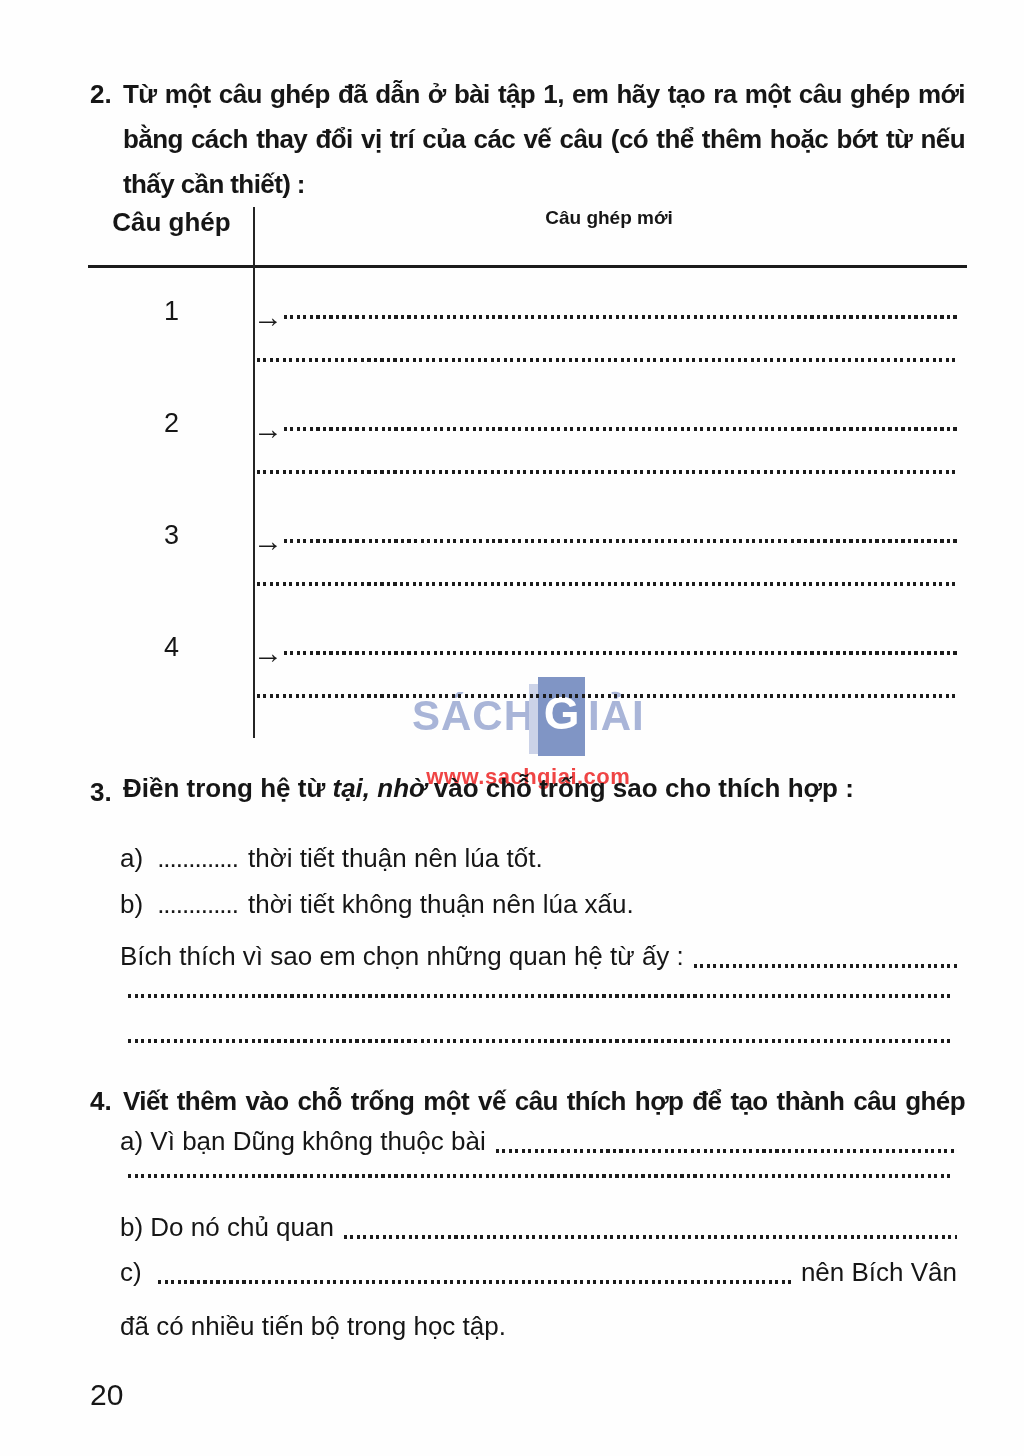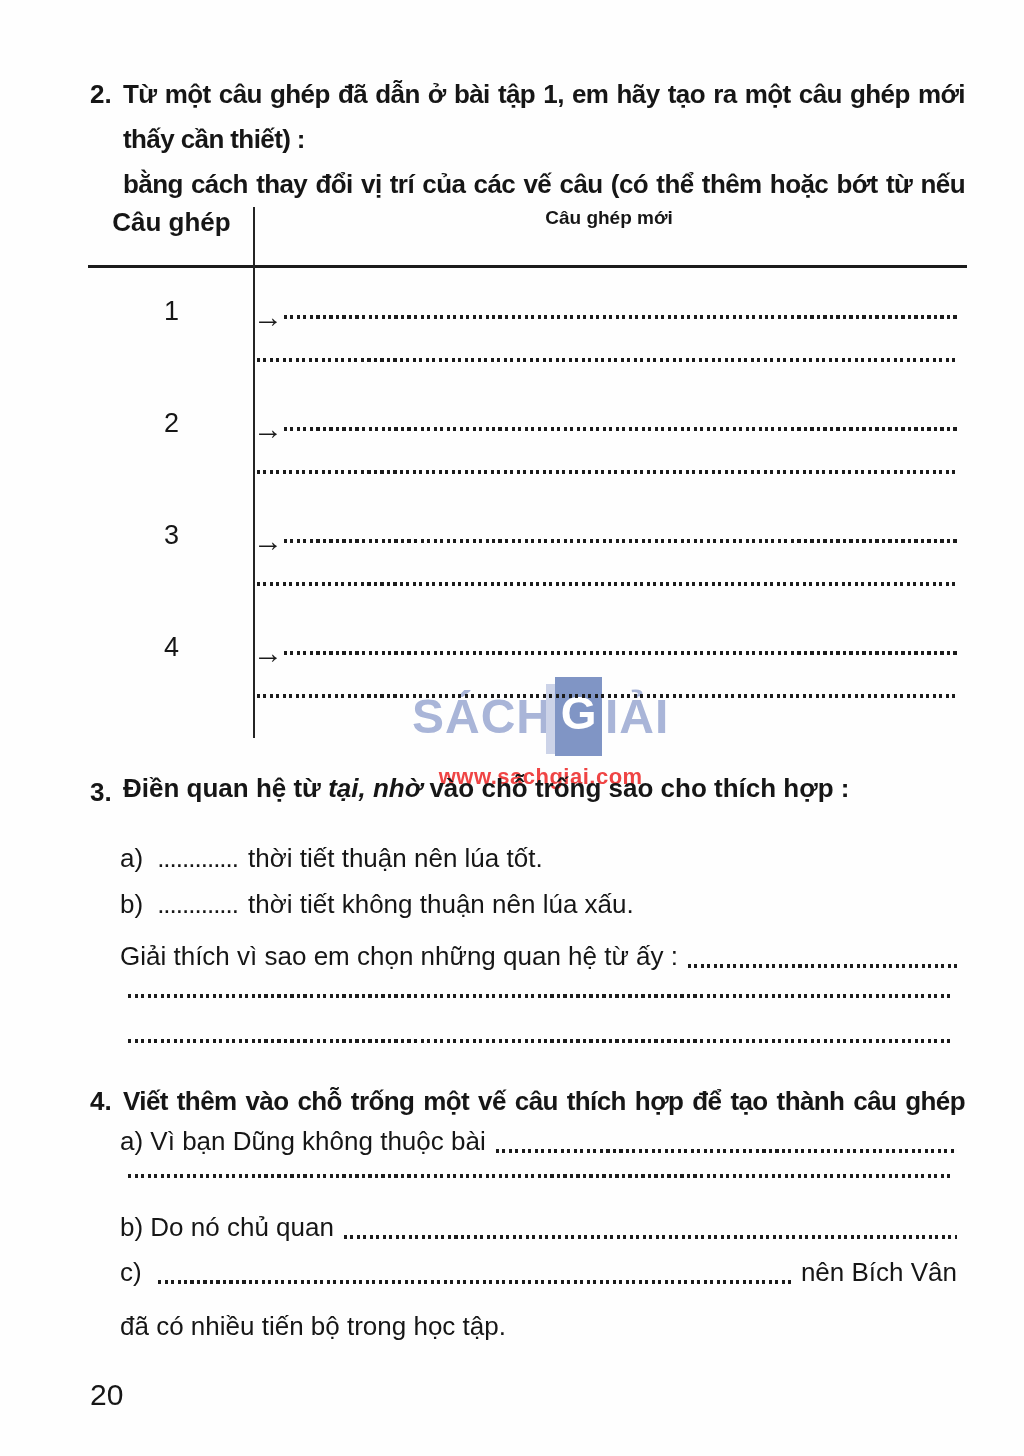--- a/index.html
+++ b/index.html
@@ -39,21 +39,21 @@
     background-image:repeating-linear-gradient(90deg,#1c1c1c 0,#1c1c1c 3px,transparent 3px,transparent 6.5px);
   }
   .dotrow{
     position:absolute;left:167px;right:8px;top:90px;height:4px;
     background-image:repeating-linear-gradient(90deg,#1c1c1c 0,#1c1c1c 3px,transparent 3px,transparent 6.5px);
   }
 
   
   .watermark{position:absolute;left:412px;top:676px;z-index:0;}
   .wm-row{display:flex;align-items:center;height:80px;}
-  .wm-word{font-size:48px;font-weight:700;color:#a9b5d8;letter-spacing:1px;}
+  .wm-word{font-size:42px;font-weight:700;color:#a9b5d8;letter-spacing:1px;}
   .wm-book{position:relative;width:47px;height:79px;margin:0 3px;}
   .wm-book-shadow{position:absolute;left:-9px;top:7px;width:46px;height:70px;background:#ccd3e8;}
   .wm-book-main{position:absolute;inset:0;background:#8095c5;display:flex;align-items:center;justify-content:center;}
   .wm-g{color:#fff;font-size:46px;font-weight:700;line-height:1;transform:translateY(-3px);}
   .wm-url{margin-top:8px;text-align:center;font-size:22px;font-weight:700;color:#ef4444;letter-spacing:0.5px;}
 
   
   .sec3{margin-top:54px;}
   .sec4{margin-top:36px;}
   .sec-head{display:flex;font-size:26px;font-weight:700;line-height:36px;}
@@ -98,22 +98,22 @@
   <div class="wm-url">www.sachgiai.com</div>
 </div>
 
 <div class="content">
 
   <section>
     <div class="ex-head">
       <span class="marker">2.</span>
       <div class="headlines">
         <div class="jline">Từ một câu ghép đã dẫn ở bài tập 1, em hãy tạo ra một câu ghép mới</div>
+        <div class="jline">bằng cách thay đổi vị trí của các vế câu (có thể thêm hoặc bớt từ nếu</div>
         <div class="jline last">thấy cần thiết) :</div>
-        <div class="jline">bằng cách thay đổi vị trí của các vế câu (có thể thêm hoặc bớt từ nếu</div>
       </div>
     </div>
 
     <div class="table">
       <div class="vline"></div>
       <div class="thead">
         <div class="th1">Câu ghép</div>
         <div class="th2">Câu ghép mới</div>
       </div>
       <div class="hrule"></div>
@@ -152,36 +152,36 @@
           <span class="dotfill"></span>
         </div>
         <div class="dotrow"></div>
       </div>
     </div>
   </section>
 
   <section class="sec3">
     <div class="sec-head">
       <span class="marker">3.</span>
-      <div class="htext"><span>Điền quan hệ từ </span><span class="bi">tại, nhờ</span><span> vào chỗ trống sao cho thích hợp :</span></div>
+      <div class="htext"><span>Điền trong hệ từ </span><span class="bi">tại, nhờ</span><span> vào chỗ trống sao cho thích hợp :</span></div>
     </div>
 
     <div class="item m-a3">
       <span class="label">a)</span>
       <span class="dots-inline">.............</span>
       <span>thời tiết thuận nên lúa tốt.</span>
     </div>
     <div class="item m-b3">
       <span class="label">b)</span>
       <span class="dots-inline">.............</span>
       <span>thời tiết không thuận nên lúa xấu.</span>
     </div>
 
     <div class="item m-ex" style="margin-left:30px">
-      <span>Giải thích vì sao em chọn những quan hệ từ ấy :</span>
+      <span>Bích thích vì sao em chọn những quan hệ từ ấy :</span>
       <span class="dotfill"></span>
     </div>
     <div class="freeline fl1"></div>
     <div class="freeline fl2"></div>
   </section>
 
   <section class="sec4">
     <div class="sec-head">
       <span class="marker">4.</span>
       <div class="h4lines">

